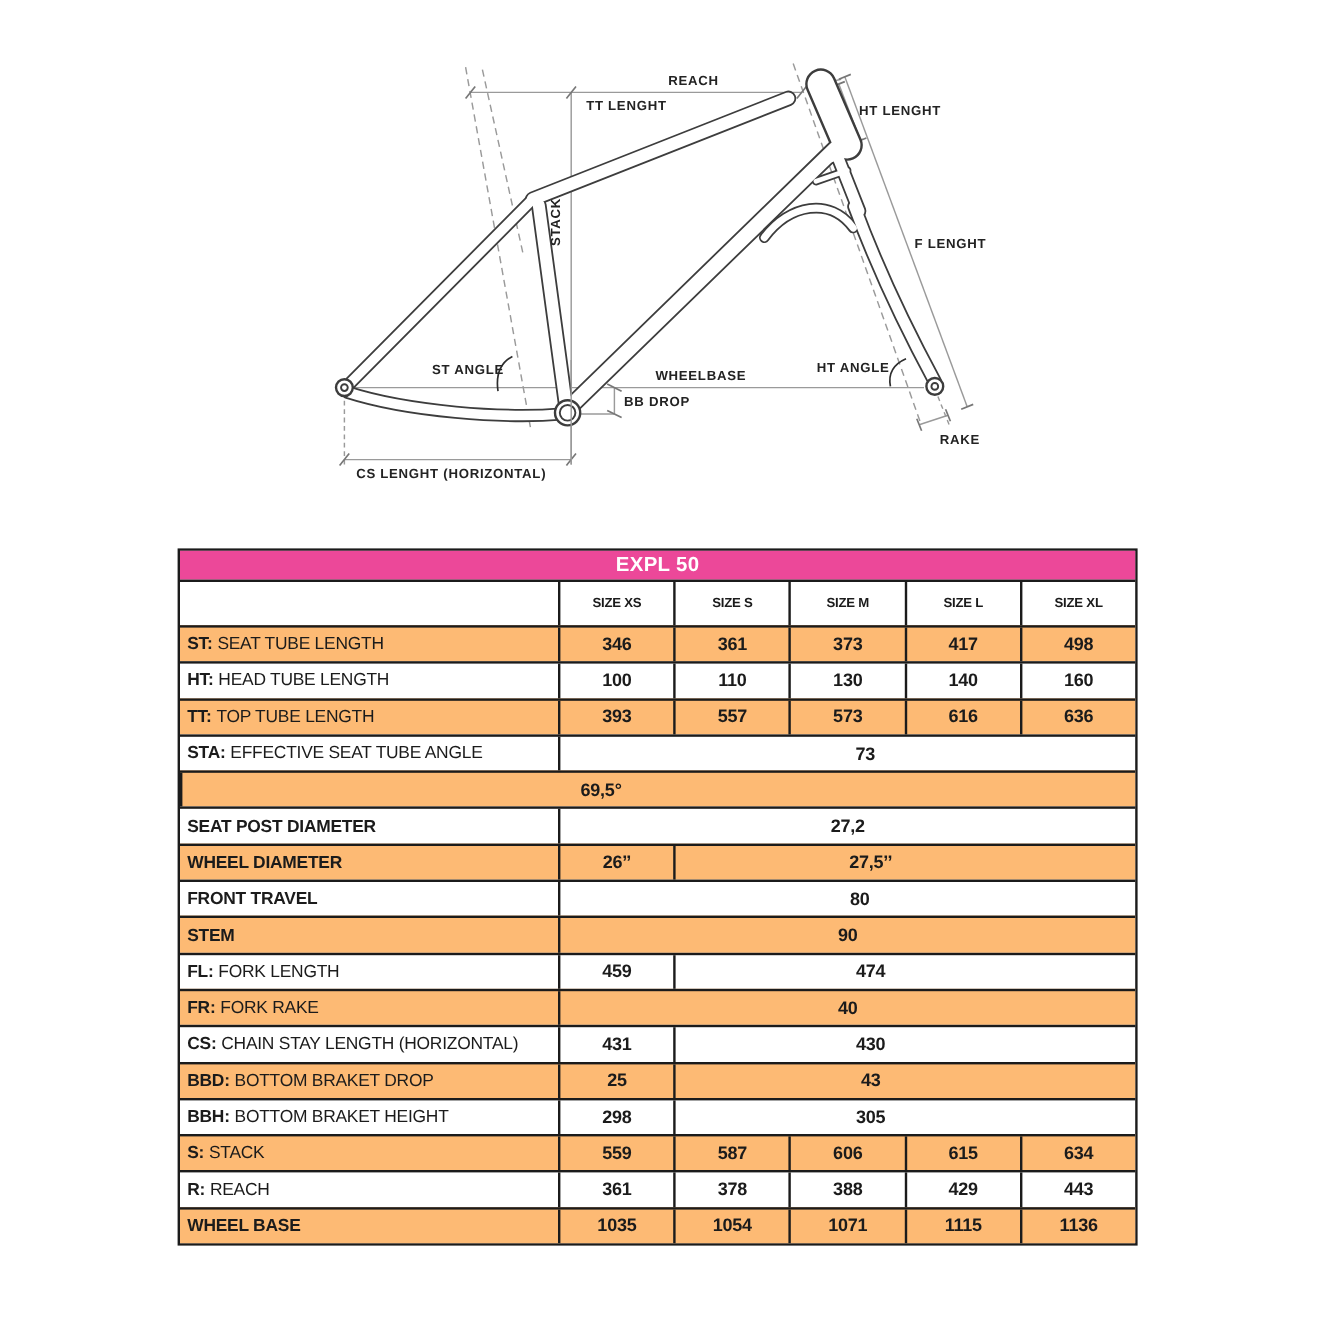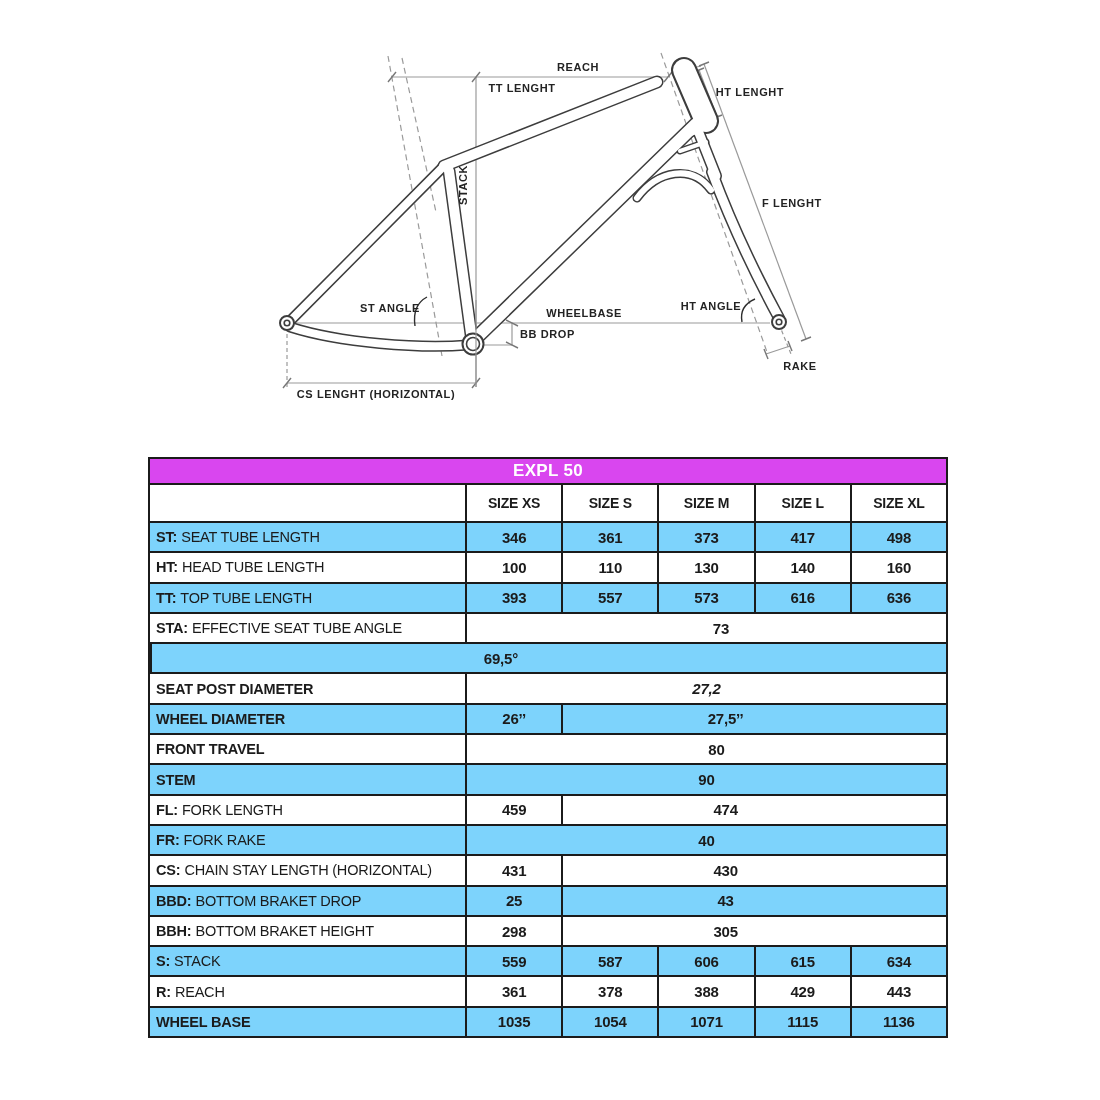--- a/index.html
+++ b/index.html
@@ -7,44 +7,44 @@
     width:1100px;height:1100px;position:relative;background:#ffffff;
     font-family:"Liberation Sans", sans-serif;
   }
   .diagram{position:absolute;left:0;top:0;}
 
   .spec-table{
     position:absolute;left:148px;top:457px;width:800px;
     border:2px solid #1b1b1b;box-sizing:border-box;background:#fff;
   }
   .title-bar{
-    height:24px;background:#d946ef;color:#ffffff;
+    height:24px;background:#ec4899;color:#ffffff;
     display:flex;align-items:center;justify-content:center;
     font-weight:bold;font-size:17px;letter-spacing:.3px;
   }
   .row{
     display:grid;grid-template-columns:315px repeat(5,1fr);
     border-top:2px solid #1b1b1b;height:30.3px;box-sizing:border-box;
   }
   .row.hdr{height:38px;}
-  .row.alt{background:#7dd3fc;}
+  .row.alt{background:#fdba74;}
   .cell{
     display:flex;align-items:center;justify-content:center;
     font-weight:bold;font-size:15px;color:#1b1b1b;
     border-left:2px solid #1b1b1b;box-sizing:border-box;
     letter-spacing:-0.2px;overflow:hidden;white-space:nowrap;
   }
   .cell.lbl{
     justify-content:flex-start;padding-left:6px;border-left:none;
     font-size:14.5px;font-weight:normal;gap:4px;
   }
   .cell.lbl b{font-weight:bold;}
   .cell.lbl.allbold span{font-weight:bold;}
   .cell.val.pad-shift{padding-right:58px;}
-  .hdr .cell{font-size:14px;}
+  .hdr .cell{font-size:11px;}
 </style>
 </head>
 <body>
 
 <svg class="diagram" width="1100" height="450" viewBox="0 0 1100 450">
 
   <g stroke="#9a9a9a" stroke-width="1.2" fill="none">
 
     <path d="M 392,77 H 668"></path>
 
@@ -204,21 +204,21 @@
         </div>
         <div class="cell val" style="grid-column: span 5; padding-left: 29px;">73</div>
       </div>
       <div class="row alt">
         <div class="cell val" style="grid-column: span 5;">69,5°</div>
       </div>
       <div class="row">
         <div class="cell lbl allbold">
           <span>SEAT POST DIAMETER</span>
         </div>
-        <div class="cell val" style="grid-column: span 5; font-style: italic;">27,2</div>
+        <div class="cell val" style="grid-column: span 5;">27,2</div>
       </div>
       <div class="row alt">
         <div class="cell lbl allbold">
           <span>WHEEL DIAMETER</span>
         </div>
         <div class="cell val">26’’</div>
         <div class="cell val pad-shift" style="grid-column: span 4;">27,5’’</div>
       </div>
       <div class="row">
         <div class="cell lbl allbold">

